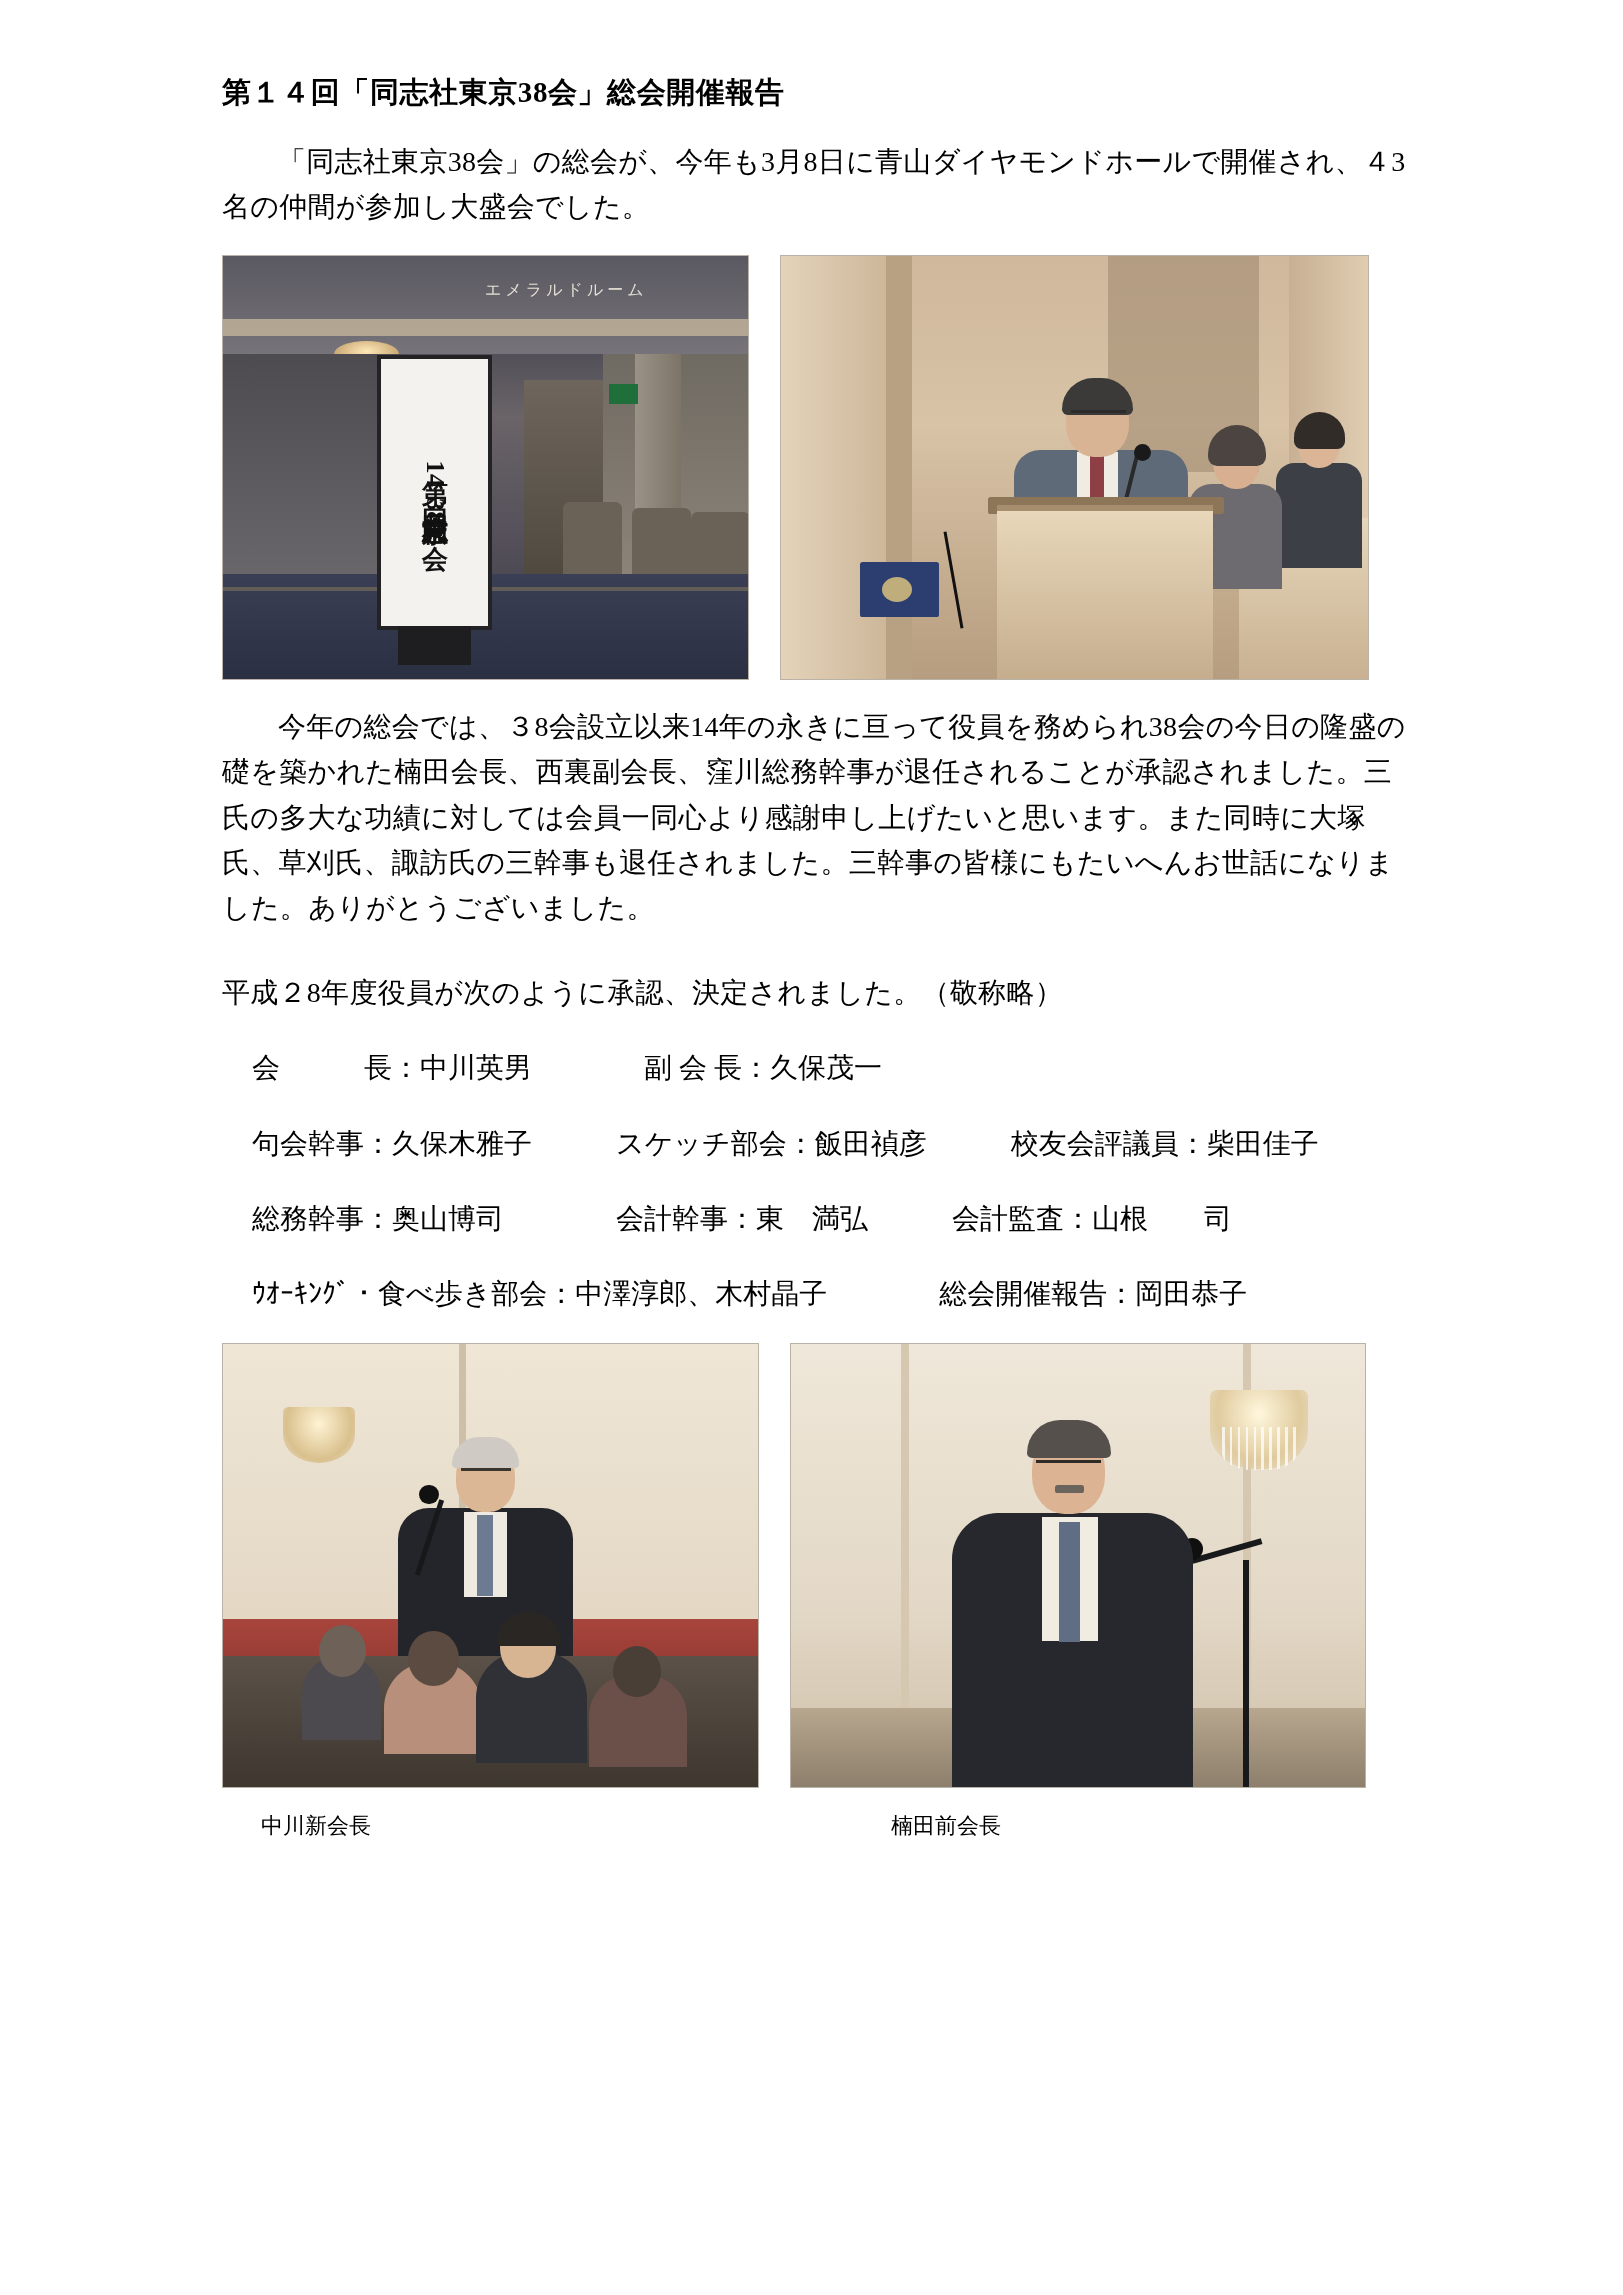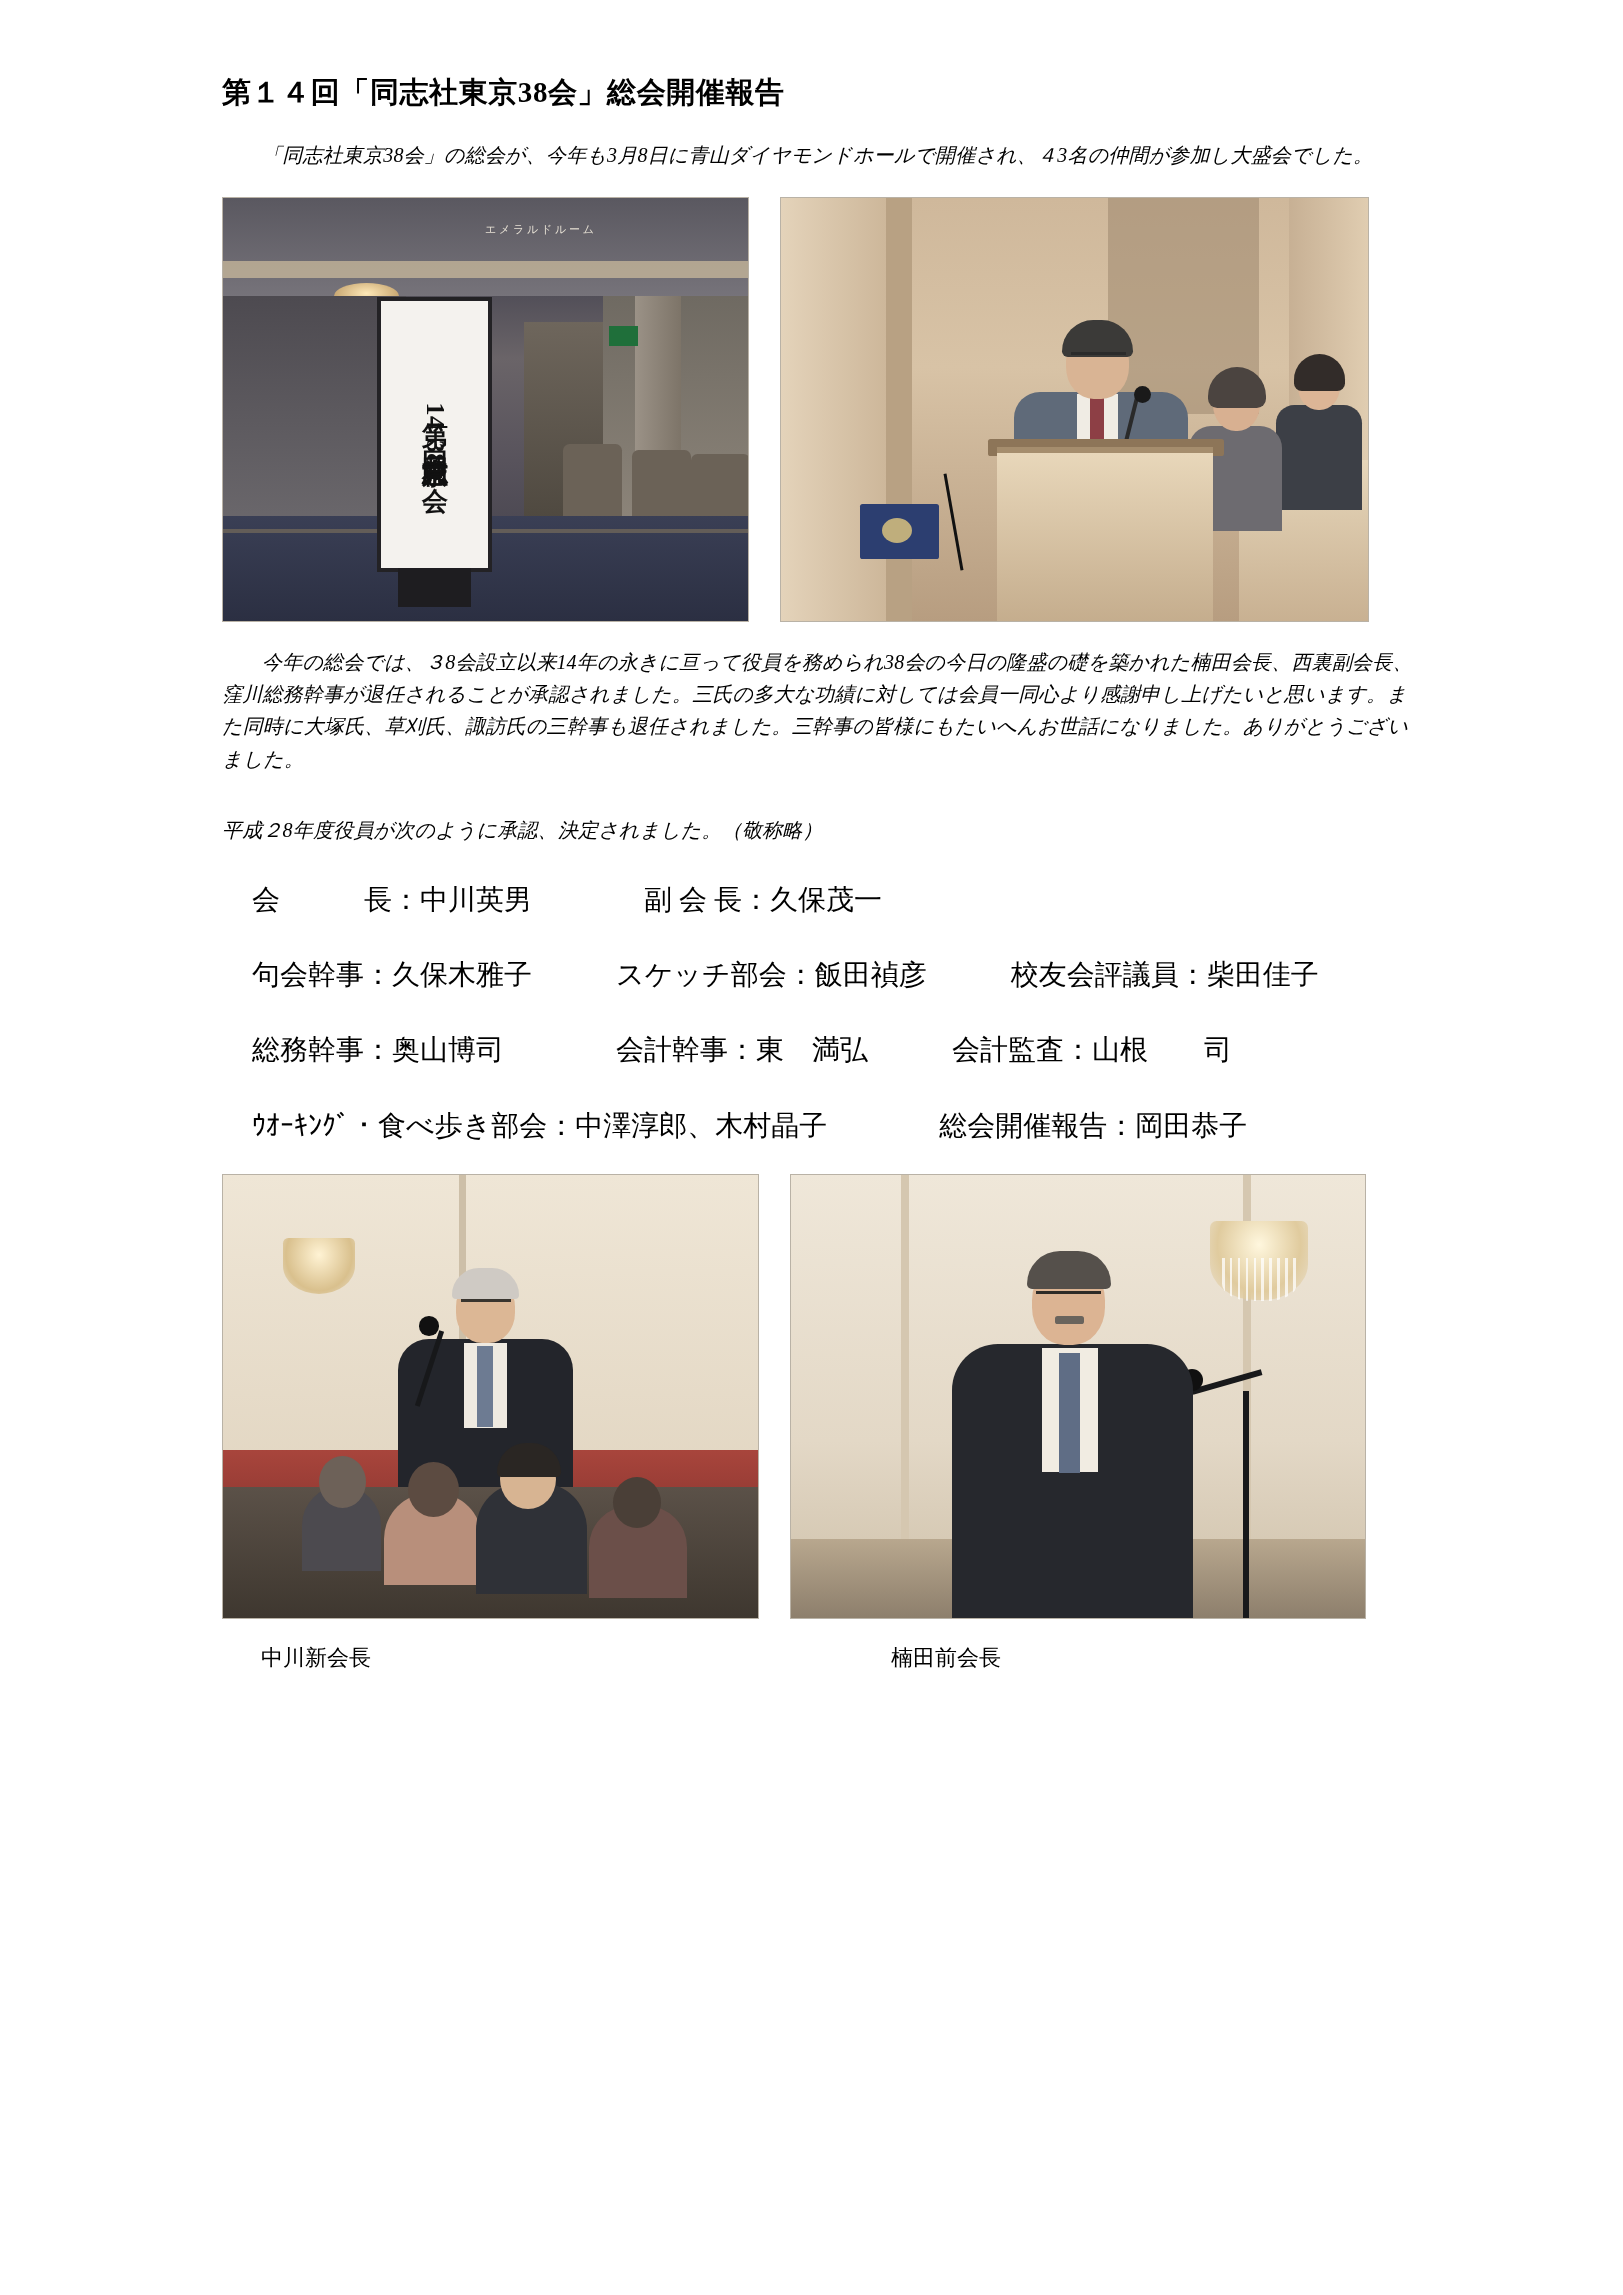--- a/index.html
+++ b/index.html
@@ -27,26 +27,25 @@
     width: 1191px;
   }
   .doc-title {
     font-size: 29px;
     font-weight: bold;
     letter-spacing: 0.02em;
     margin: 0 0 26px 0;
     line-height: 1.4;
   }
   .para {
-    font-size: 20px;
+    font-size: 28px;
     line-height: 1.62;
     margin: 0 0 9.2px 0;
     letter-spacing: 0.01em;
     text-align: left;
-    font-style: italic;
   }
   .para.indent {
     text-indent: 2em;
   }
   .photo-row {
     display: flex;
     gap: 31px;
     margin: 26px 0 23.6px 0;
   }
   .photo {
@@ -135,21 +134,21 @@
     letter-spacing:0.02em;
     font-weight:bold;
     text-align:center;
     height: 96%;
   }
   .p1 .sign-base {
     position:absolute; left:175px; top:370px; width:73px; height:39px;
     background:#1e1d20;
   }
   .p1 .tiny-label {
-    position:absolute; left:262px; top:23.6px; font-size:11px; color:#e6e0d4;
+    position:absolute; left:262px; top:23.6px; font-size:16px; color:#e6e0d4;
     letter-spacing:.25em;
   }
 
   
   .p2 {
     width: 589px;
     height: 425px;
     background: linear-gradient(180deg,#cfb89b 0%, #d8c3a6 40%, #b79d80 100%);
   }
   .p2 .wallpanel {

